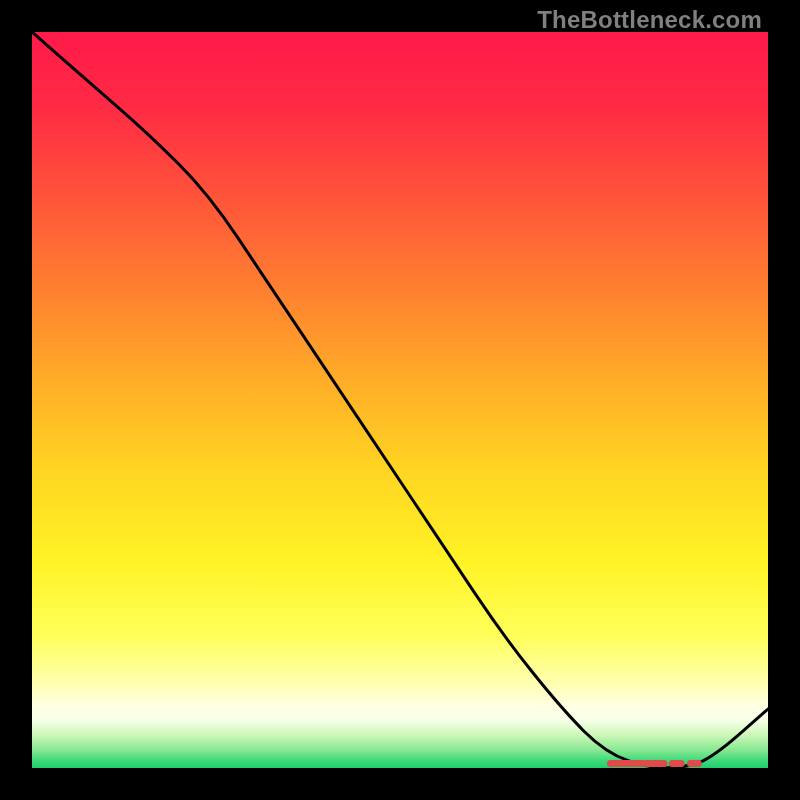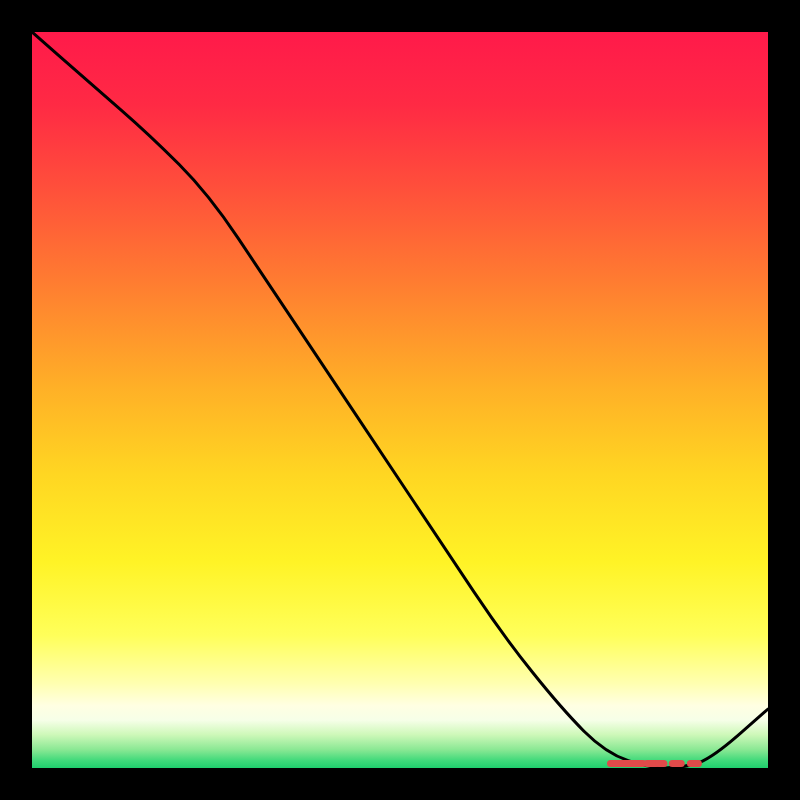--- a/index.html
+++ b/index.html
@@ -39,20 +39,21 @@
     left: 0; top: 0;
     width: 736px;
     height: 736px;
     pointer-events: none;
   }
 </style>
 </head>
 <body>
 <div class="frame">
 
+  <div class="watermark">TheBottleneck.com</div>
 
   <div class="plot">
     <svg class="bg-gradient" viewBox="0 0 736 736" preserveAspectRatio="none">
       <defs>
         <linearGradient id="bgGrad" x1="0" y1="0" x2="0" y2="1">
             <stop offset="0.00%" stop-color="#ff1a4a"></stop>
             <stop offset="10.00%" stop-color="#ff2a44"></stop>
             <stop offset="22.00%" stop-color="#ff523a"></stop>
             <stop offset="35.00%" stop-color="#ff8030"></stop>
             <stop offset="48.00%" stop-color="#ffaf27"></stop>

